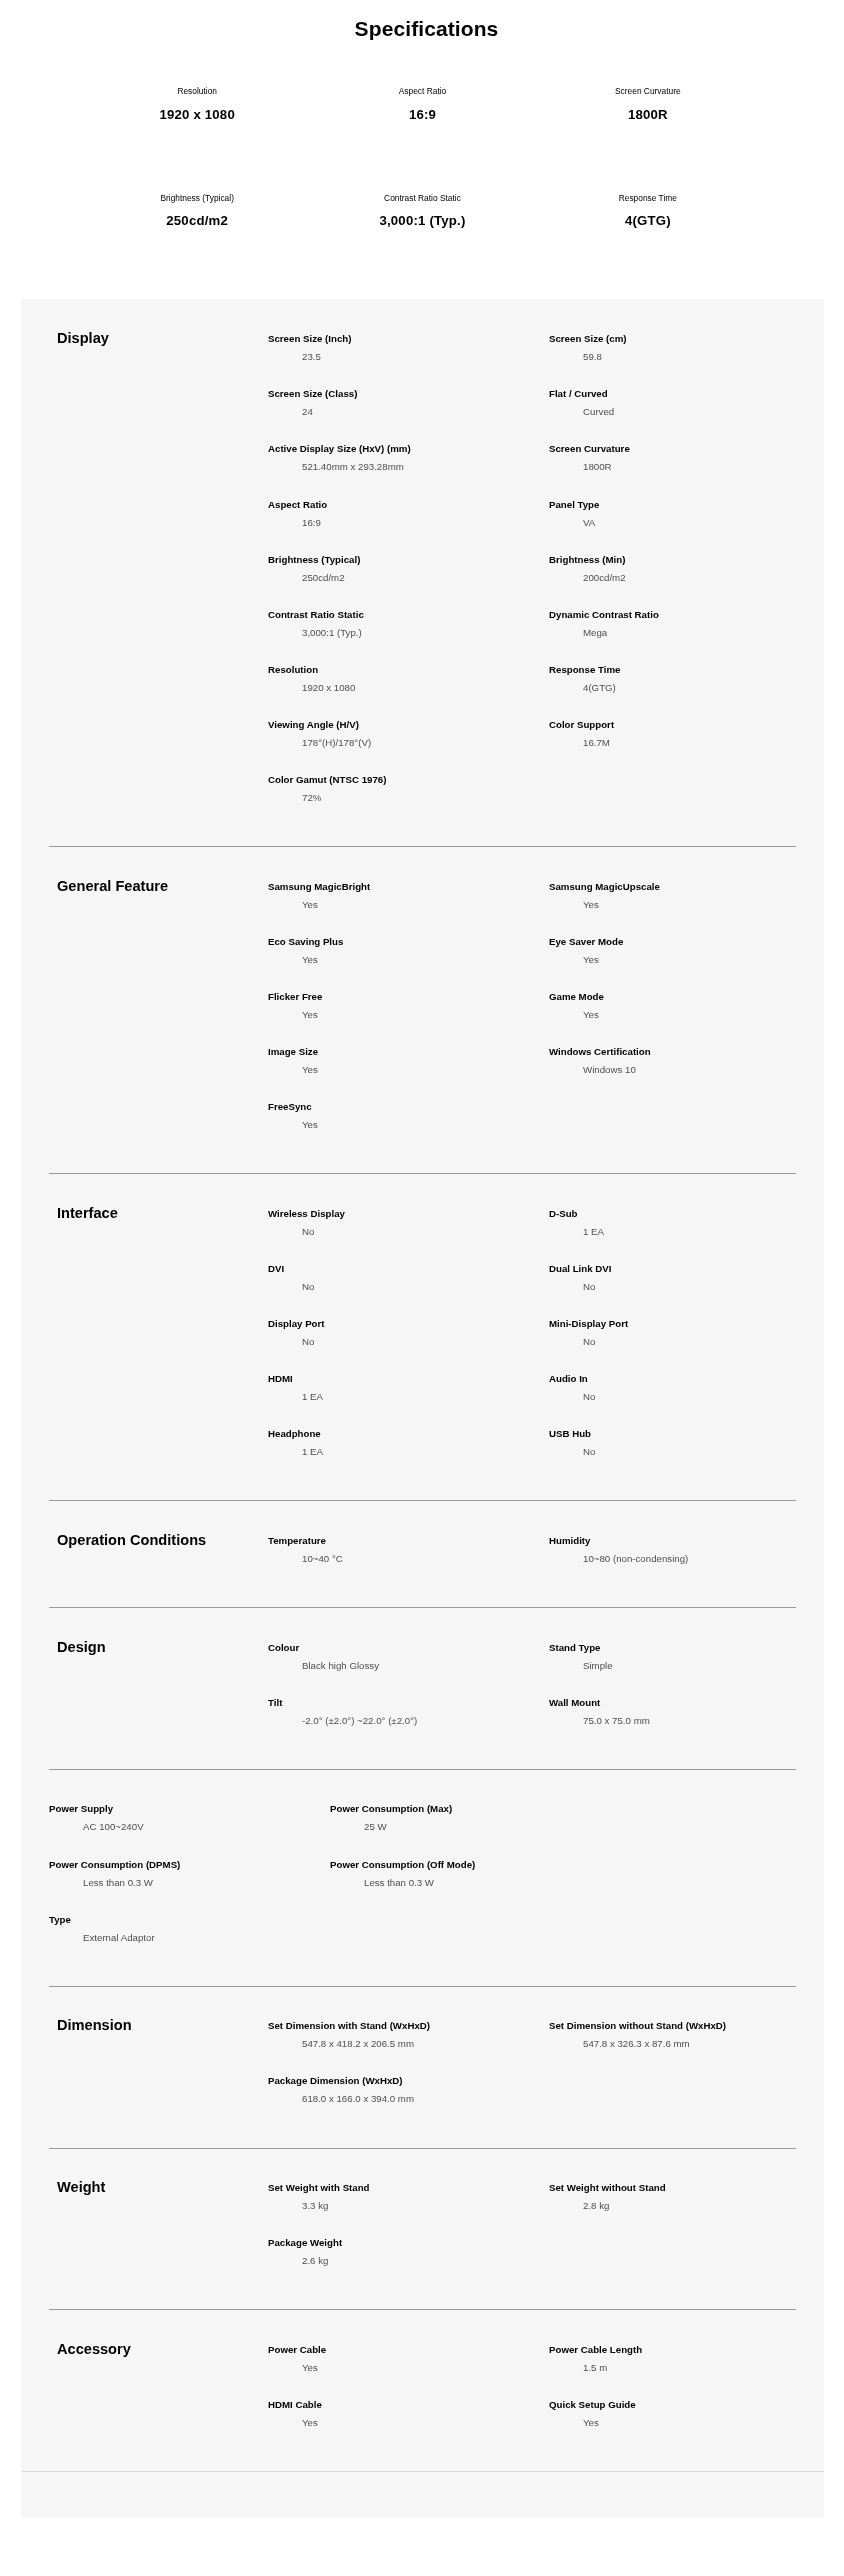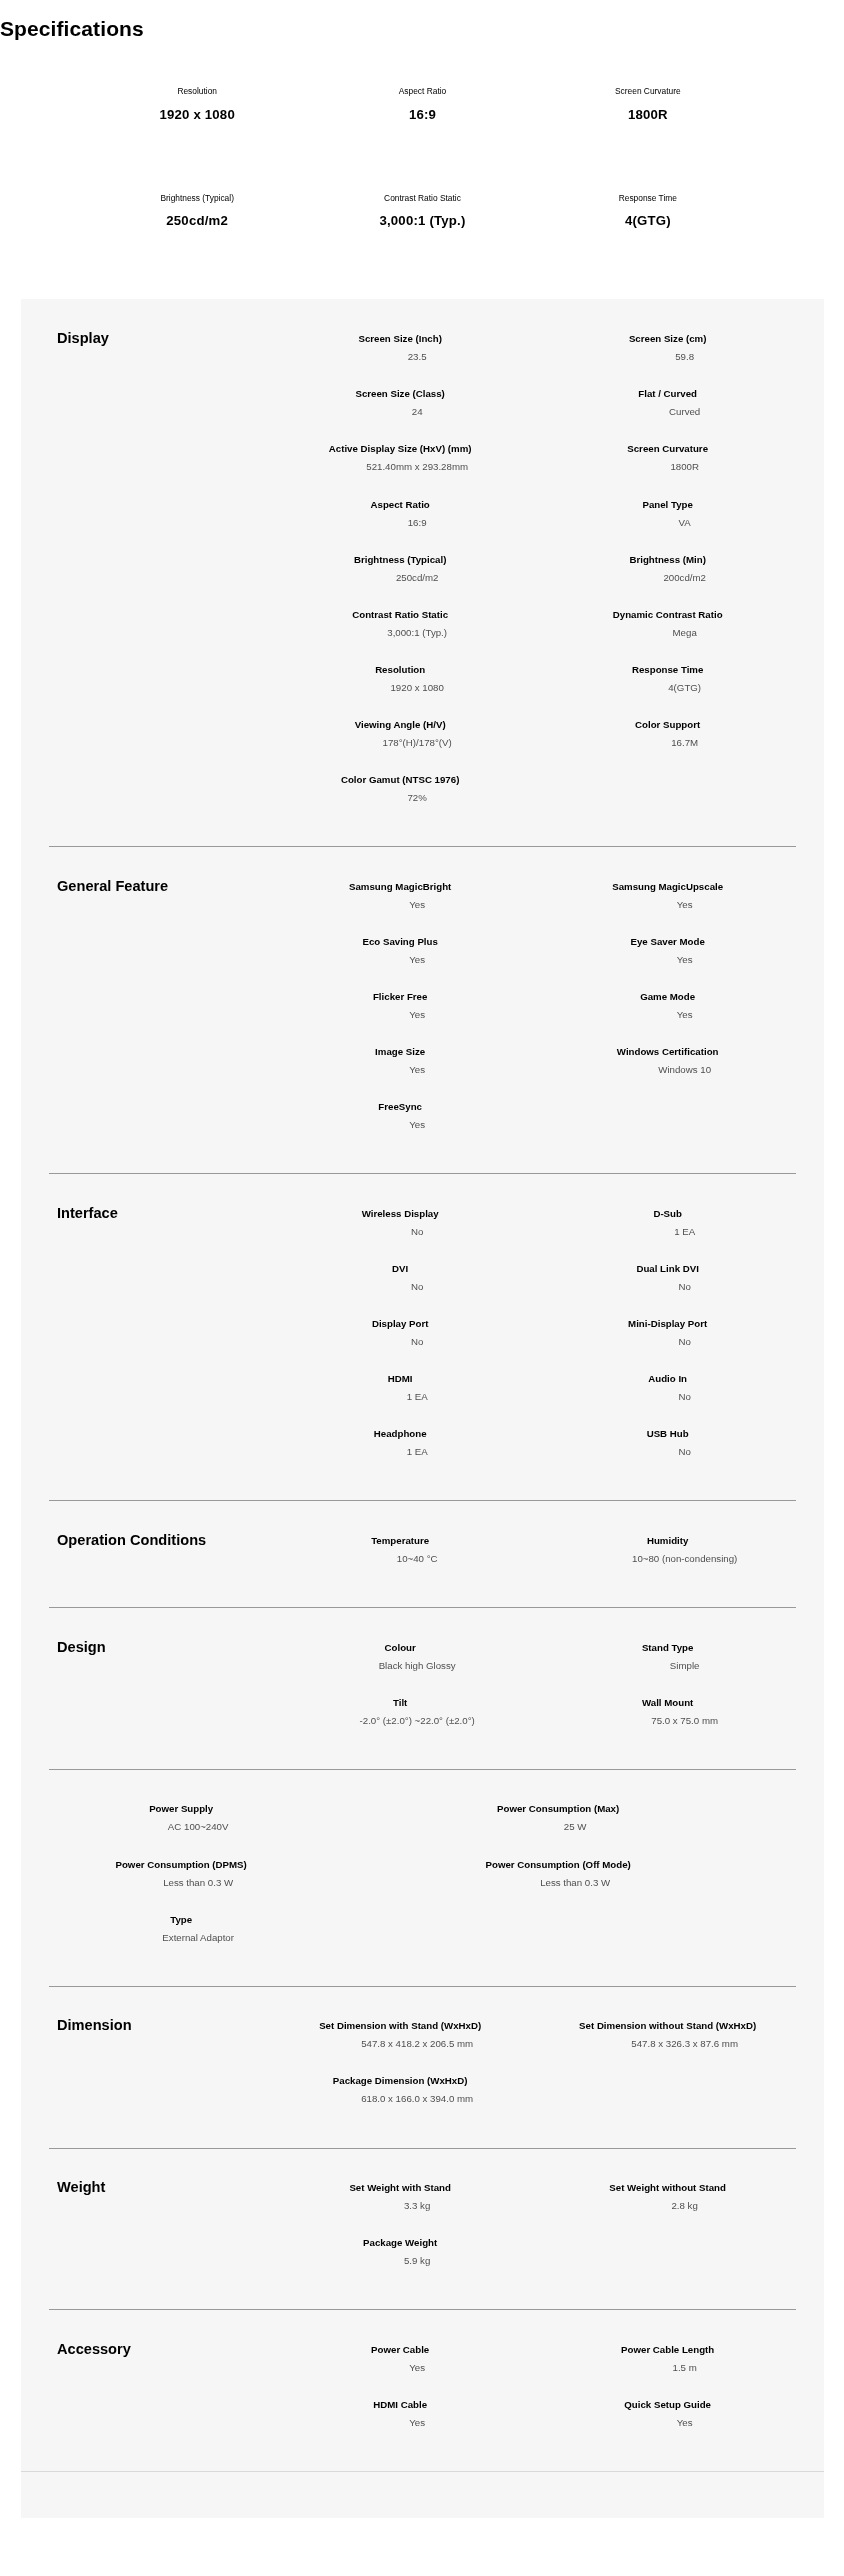--- a/index.html
+++ b/index.html
@@ -15,23 +15,25 @@
     width:845px;
     min-height:2576px;
     background:#ffffff;
     font-family:"Liberation Sans", sans-serif;
     color:#000;
     -webkit-font-smoothing:antialiased;
   }
   .title{
     font-size:21px;
     font-weight:700;
+    text-align:center;
     margin:17.4px 0 0 0;
     letter-spacing:0.1px;
     color:var(--label);
+    padding-left:8px;
   }
   
   .highlights{width:676px;margin:45px auto 0 auto;}
   .hl-row{display:flex;margin-bottom:70px;}
   .hl-row:last-child{margin-bottom:0;}
   .hl-cell{flex:1 1 0;text-align:center;}
   .hl-label{font-size:8.4px;line-height:1.3;margin-bottom:8.4px;color:var(--label);}
   .hl-value{font-size:13.2px;line-height:1.3;font-weight:700;letter-spacing:0.2px;color:var(--label);}
   
   .panel{
@@ -49,21 +51,21 @@
     margin:-2.1px 0 0 8px;
     padding-right:16.7px;
     color:var(--label);
   }
   .section-rows{
     flex:1 1 auto;
     display:grid;
     grid-template-columns:281px 1fr;
     align-content:start;
   }
-  .spec-item{margin-bottom:24px;padding-right:16.7px;text-align:center;}
+  .spec-item{margin-bottom:24px;padding-right:16.7px;}
   .spec-label{font-size:9.7px;font-weight:700;line-height:1.35;margin-bottom:4.9px;color:var(--label);}
   .spec-value{font-size:9.7px;line-height:1.35;color:var(--value);margin-left:34px;}
   .divider{height:0.7px;background:var(--divider);margin:0 28px;}
   .panel-bottom{border-top:0.7px solid var(--divider-light);height:47px;}
 </style>
 </head>
 <body>
 
 <div class="page">
   <h1 class="title">Specifications</h1>
@@ -345,21 +347,21 @@
           <div class="spec-item">
     <div class="spec-label">Set Weight with Stand</div>
     <div class="spec-value">3.3 kg</div>
   </div>
           <div class="spec-item">
     <div class="spec-label">Set Weight without Stand</div>
     <div class="spec-value">2.8 kg</div>
   </div>
           <div class="spec-item">
     <div class="spec-label">Package Weight</div>
-    <div class="spec-value">5.9 kg</div>
+    <div class="spec-value">2.6 kg</div>
   </div>
         </div>
   </div>
       <div class="divider"></div>
       <div class="section">
     <h2 class="section-title">Accessory</h2>
     <div class="section-rows">
           <div class="spec-item">
     <div class="spec-label">Power Cable</div>
     <div class="spec-value">Yes</div>

